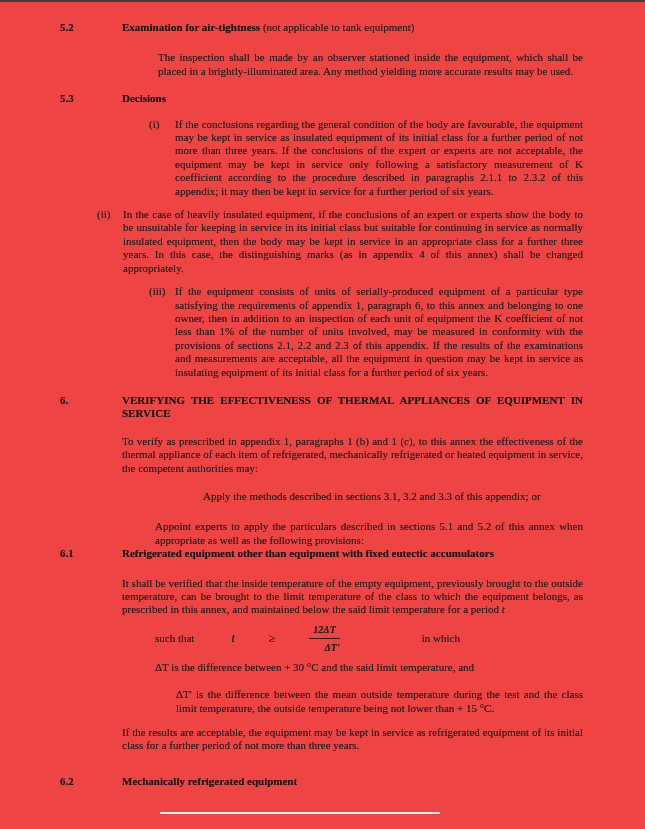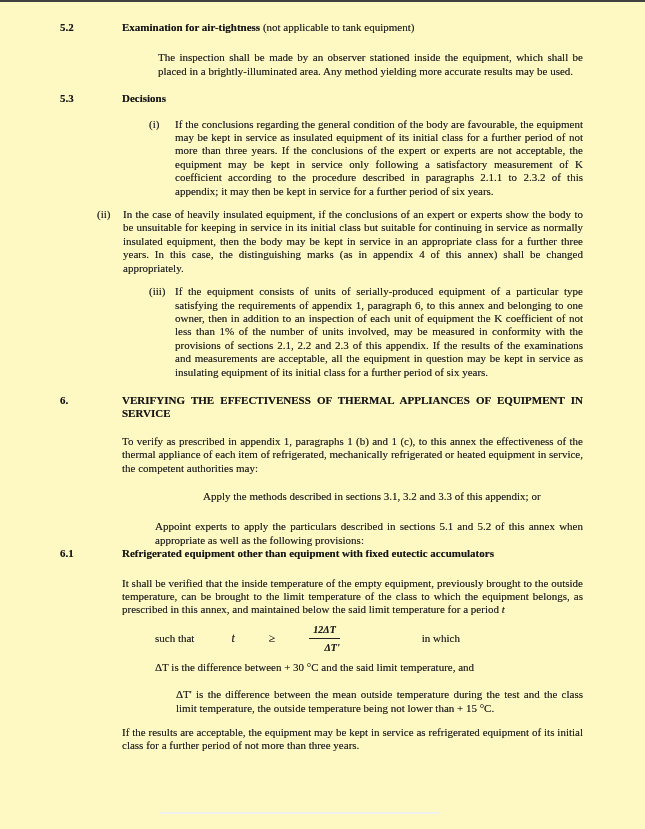--- a/index.html
+++ b/index.html
@@ -4,21 +4,21 @@
 <style>
   html, body {
     margin: 0;
     padding: 0;
     background: #ffffff;
   }
   .page {
     position: relative;
     width: 645px;
     height: 829px;
-    background: #fef9c3;
+    background: #ef4444;
     overflow: hidden;
     font-family: "Liberation Serif", "DejaVu Serif", serif;
     font-size: 11px;
     line-height: 13.4px;
     color: #1f1f1f;
     text-shadow: 0 0 0.5px rgba(25,25,25,0.55);
     box-sizing: border-box;
     padding-top: 21px;
   }
   .top-rule {
@@ -232,15 +232,19 @@
     <div class="numcol"></div>
     <div class="content">
       <div class="sub">ΔT' is the difference between the mean outside temperature during the test and the class limit temperature, the outside temperature being not lower than + 15 °C.</div>
     </div>
   </div>
   <div class="row mb-close">
     <div class="numcol"></div>
     <div class="content para">If the results are acceptable, the equipment may be kept in service as refrigerated equipment of its initial class for a further period of not more than three years.</div>
   </div>
 
+  <div class="row">
+    <div class="numcol">6.2</div>
+    <div class="content heading">Mechanically refrigerated equipment</div>
+  </div>
 
   <div class="bottom-artifact"></div>
 </div>
 
 </body></html>

